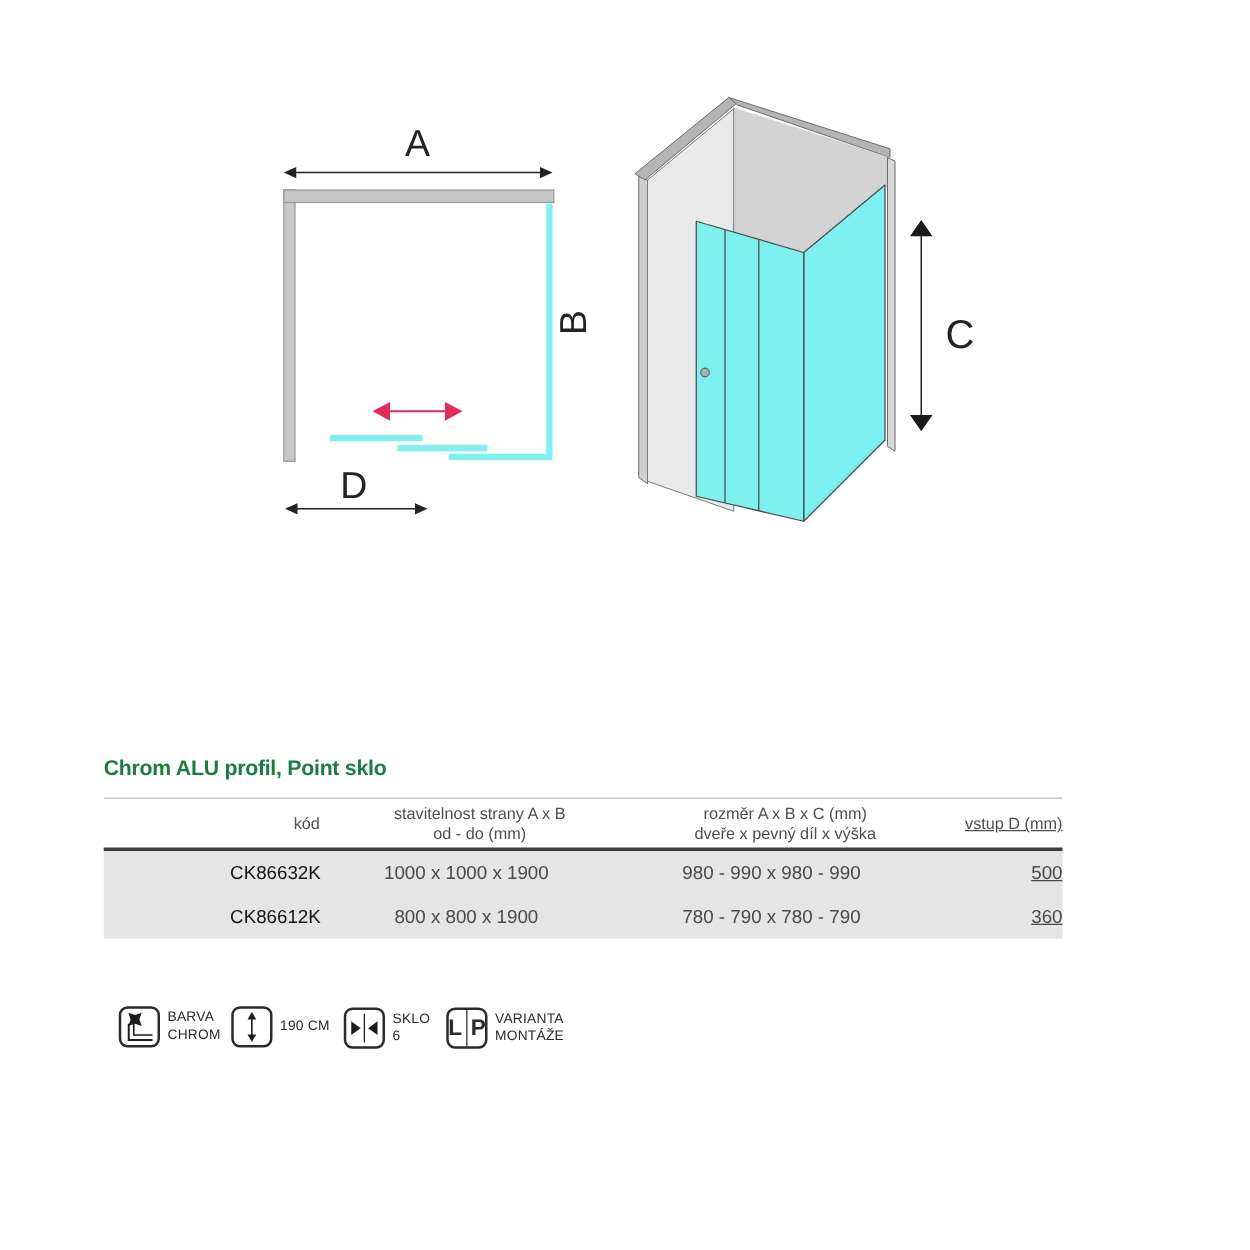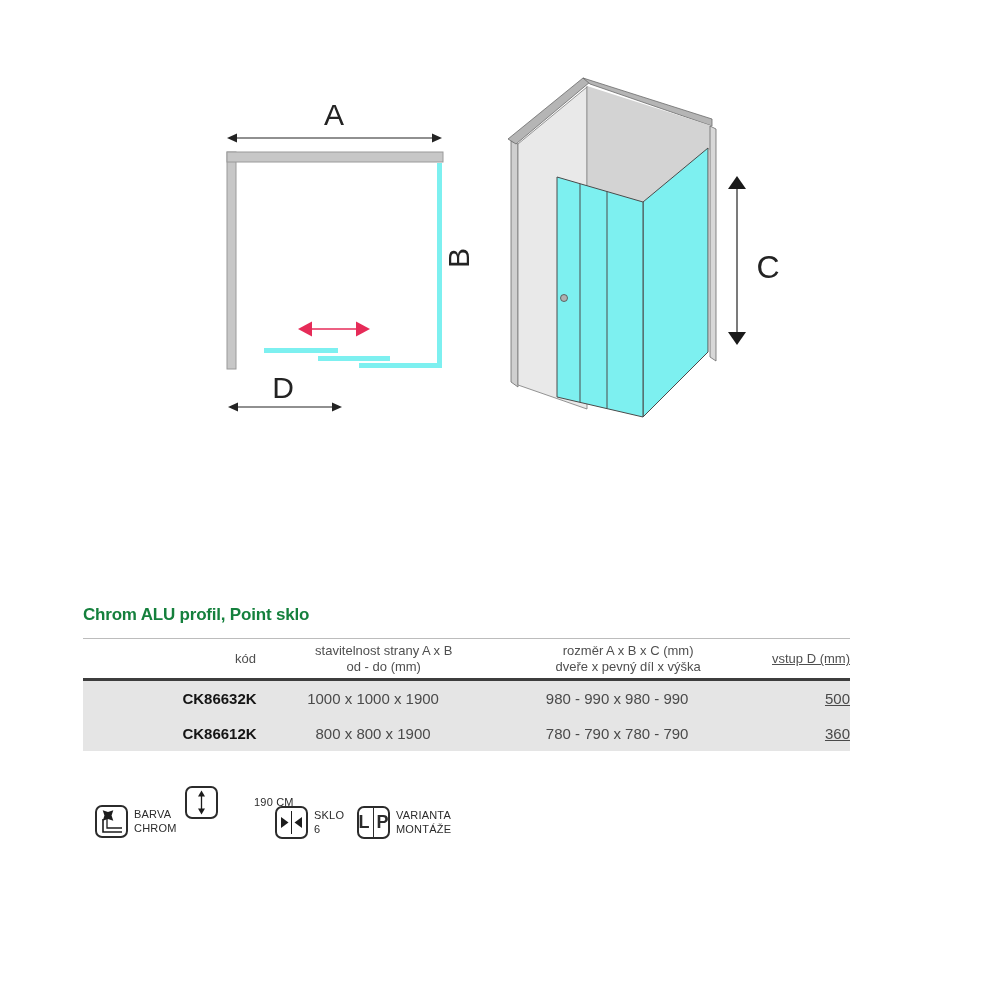--- a/index.html
+++ b/index.html
@@ -12,21 +12,21 @@
   .spec-title{font-size:17px;font-weight:bold;color:#15803d;letter-spacing:-0.2px;margin:0 0 13px 0;}
   .thead{display:flex;align-items:center;border-top:1px solid #bcbcbc;border-bottom:3px solid #3d3d3d;
          height:39px;color:#4f4f4f;font-size:13px;}
   .cell{box-sizing:border-box;}
   .c1{width:21%;text-align:right;margin-left:15px;}
   .c2{width:31%;text-align:center;}
   .c3{width:34%;text-align:center;}
   .c4{width:14%;text-align:right;text-decoration:underline;}
   .th2{line-height:1.18;}
   .trow{display:flex;align-items:center;height:35px;font-size:15px;color:#4a4a4a;}
-  .trow .c1{font-weight:bold;color:#141414;padding-left:44px;}
+  .trow .c1{font-weight:normal;color:#141414;padding-left:44px;}
   .trow.alt{background:#e5e5e5;}
 
   
   .badge{position:absolute;display:flex;align-items:center;}
   .badge-box{width:33px;height:33px;border:2px solid #2b2b2b;border-radius:7px;box-sizing:border-box;
              display:flex;align-items:center;justify-content:center;flex:none;}
   .badge-label{margin-left:6px;font-size:11px;line-height:1.2;color:#2b2b2b;letter-spacing:0.2px;}
   .lp-wrap{display:flex;align-items:stretch;height:29px;}
   .lp-letter{font-size:18px;font-weight:bold;color:#2b2b2b;display:flex;align-items:center;padding:0 3px;}
   .lp-div{width:1px;background:#2b2b2b;}
@@ -132,21 +132,21 @@
         <path d="M6 12 V25 H25" fill="none" stroke="#1c1c1c" stroke-width="1.6"></path>
         <path d="M10 12 V21 H25" fill="none" stroke="#1c1c1c" stroke-width="1.3"></path>
       </svg>
     </div>
     <div class="badge-label">
       <div>BARVA</div>
       <div>CHROM</div>
     </div>
   </div>
 
-  <div class="badge" style="left:185px;top:786px;gap:30px;">
+  <div class="badge" style="left:185px;top:805px;">
     <div class="badge-box">
       <svg width="29" height="29" viewBox="0 0 29 29">
         <line x1="14.5" y1="7" x2="14.5" y2="22" stroke="#1c1c1c" stroke-width="1.3"></line>
         <polygon points="14.5,2.5 11,8.5 18,8.5" fill="#1c1c1c"></polygon>
         <polygon points="14.5,26.5 11,20.5 18,20.5" fill="#1c1c1c"></polygon>
       </svg>
     </div>
     <div class="badge-label">
       <div>190 CM</div>
     </div>

